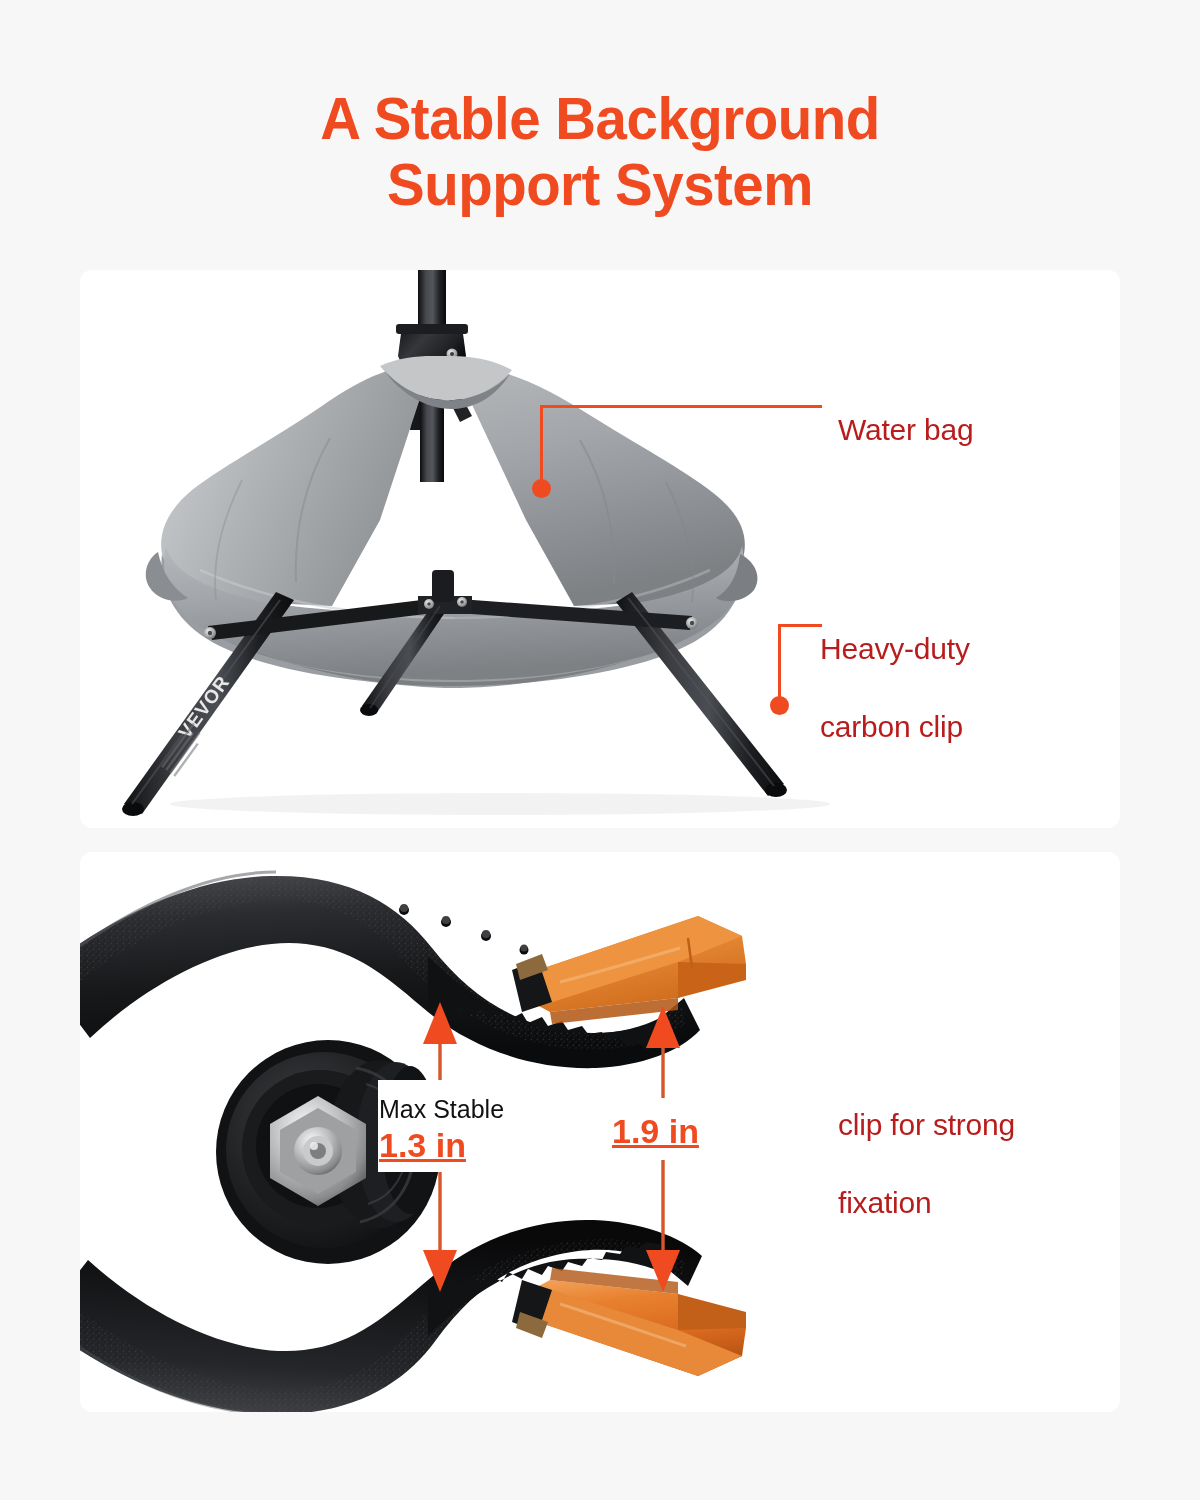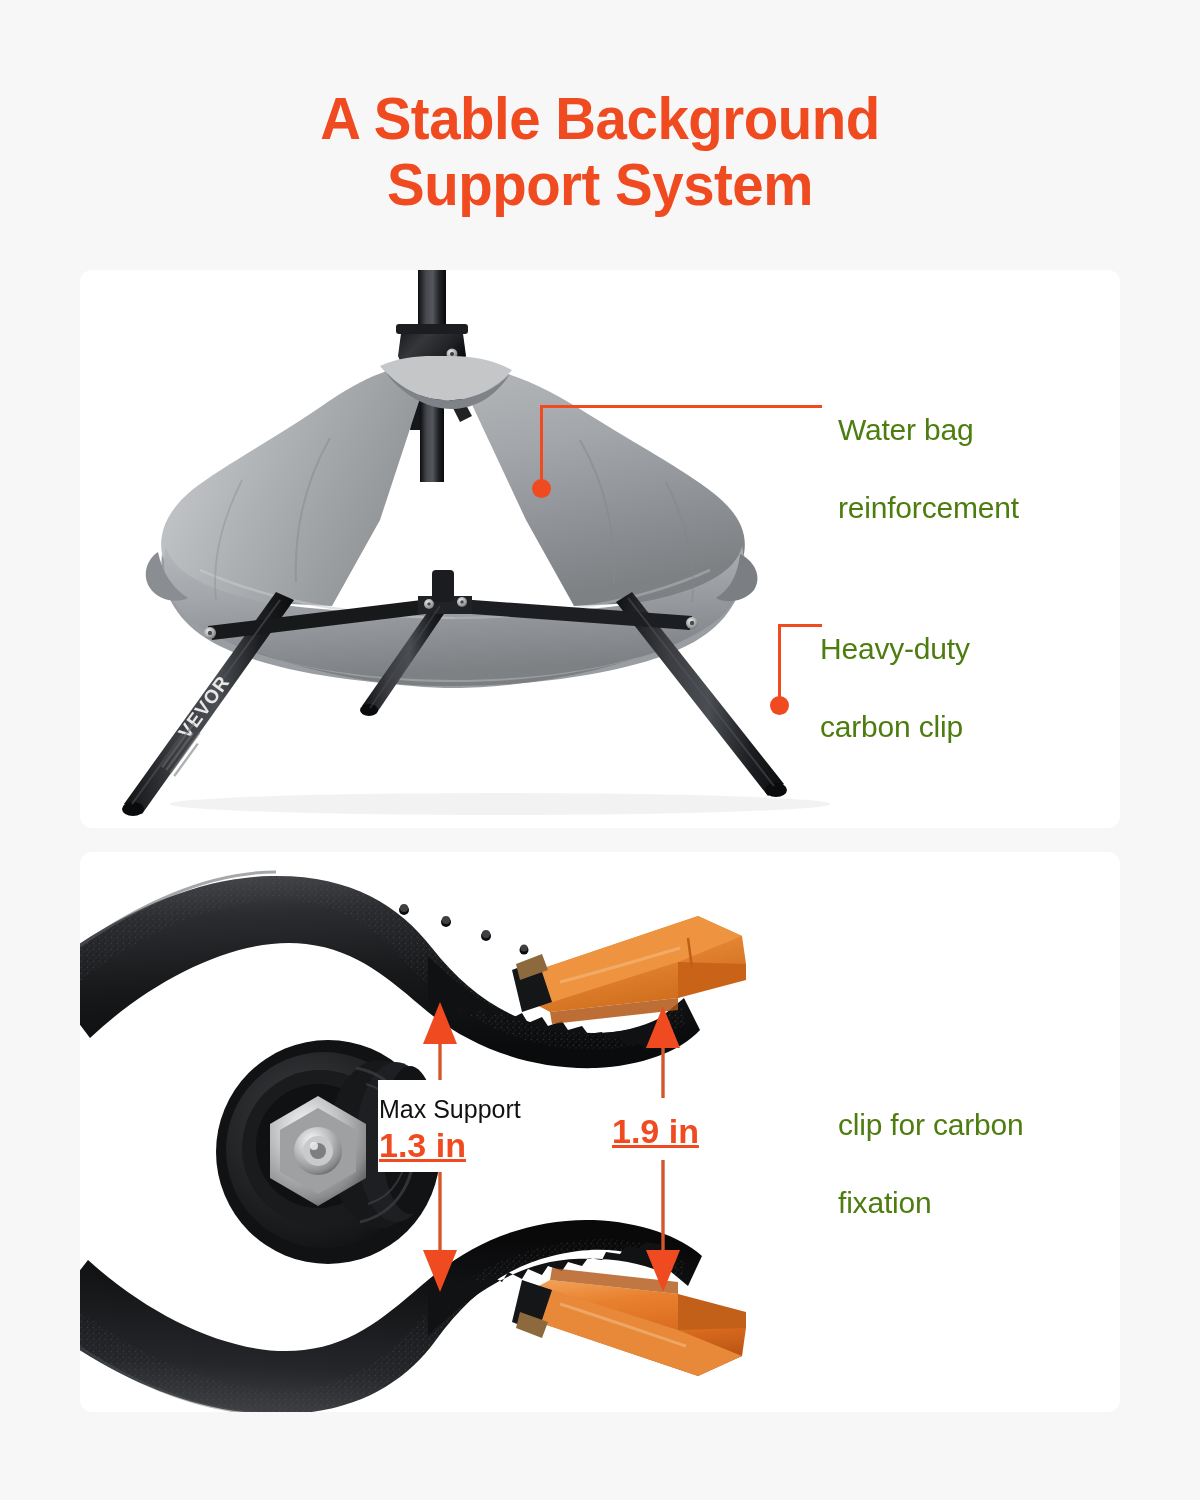--- a/index.html
+++ b/index.html
@@ -35,21 +35,21 @@
   }
   #card-tripod { left:80px; top:270px; width:1040px; height:558px; }
   #card-clamp  { left:80px; top:852px; width:1040px; height:560px; }
 
   
   .art { position:absolute; left:0; top:0; width:100%; height:100%; }
 
   
   .callout {
     position:absolute;
-    color:#4d7c0f;
+    color:#b91c1c;
     font-size:30px;
     line-height:39px;
     font-weight:400;
     letter-spacing:-0.2px;
     white-space:pre-line;
   }
   #callout-waterbag  { left:838px; top:371px; width:260px; }
   #callout-steel     { left:820px; top:590px; width:260px; }
   #callout-clip      { left:838px; top:1066px; width:250px; }
 
@@ -230,21 +230,20 @@
   </div>
 
   <div class="leader" style="left:0;top:0;width:1200px;height:1500px;">
     <div class="dot" style="left:770px; top:696px;"></div>
     <div class="v" style="left:778px; top:624px; height:80px;"></div>
     <div class="h" style="left:778px; top:624px; width:44px;"></div>
   </div>
 
   <div class="callout" id="callout-waterbag">
     <div>Water bag</div>
-    <div>reinforcement</div>
   </div>
 
   <div class="callout" id="callout-steel">
     <div>Heavy-duty</div>
     <div>carbon clip</div>
   </div>
 
   <div class="card" id="card-clamp">
     <svg class="art" viewBox="0 0 1040 560" preserveAspectRatio="none">
       <defs>
@@ -405,22 +404,22 @@
         <line x1="583" y1="176" x2="583" y2="420" stroke="#D4572B" stroke-width="3.4"></line>
         <polygon points="583,154 600,196 566,196" fill="#F04A20"></polygon>
         <polygon points="583,440 600,398 566,398" fill="#F04A20"></polygon>
       </g>
 
       <rect x="298" y="228" width="176" height="92" fill="#FFFFFF"></rect>
       <rect x="534" y="246" width="112" height="62" fill="#FFFFFF"></rect>
     </svg>
   </div>
 
-  <div class="meas-label-black" style="left:379px; top:1094px;">Max Support</div>
+  <div class="meas-label-black" style="left:379px; top:1094px;">Max Stable</div>
   <div class="meas-label-orange" style="left:379px; top:1126px;">1.3 in</div>
   <div class="meas-label-orange" style="left:612px; top:1112px;">1.9 in</div>
 
   <div class="callout" id="callout-clip">
-    <div>clip for carbon</div>
+    <div>clip for strong</div>
     <div>fixation</div>
   </div>
 
 </div>
 
 </body></html>

